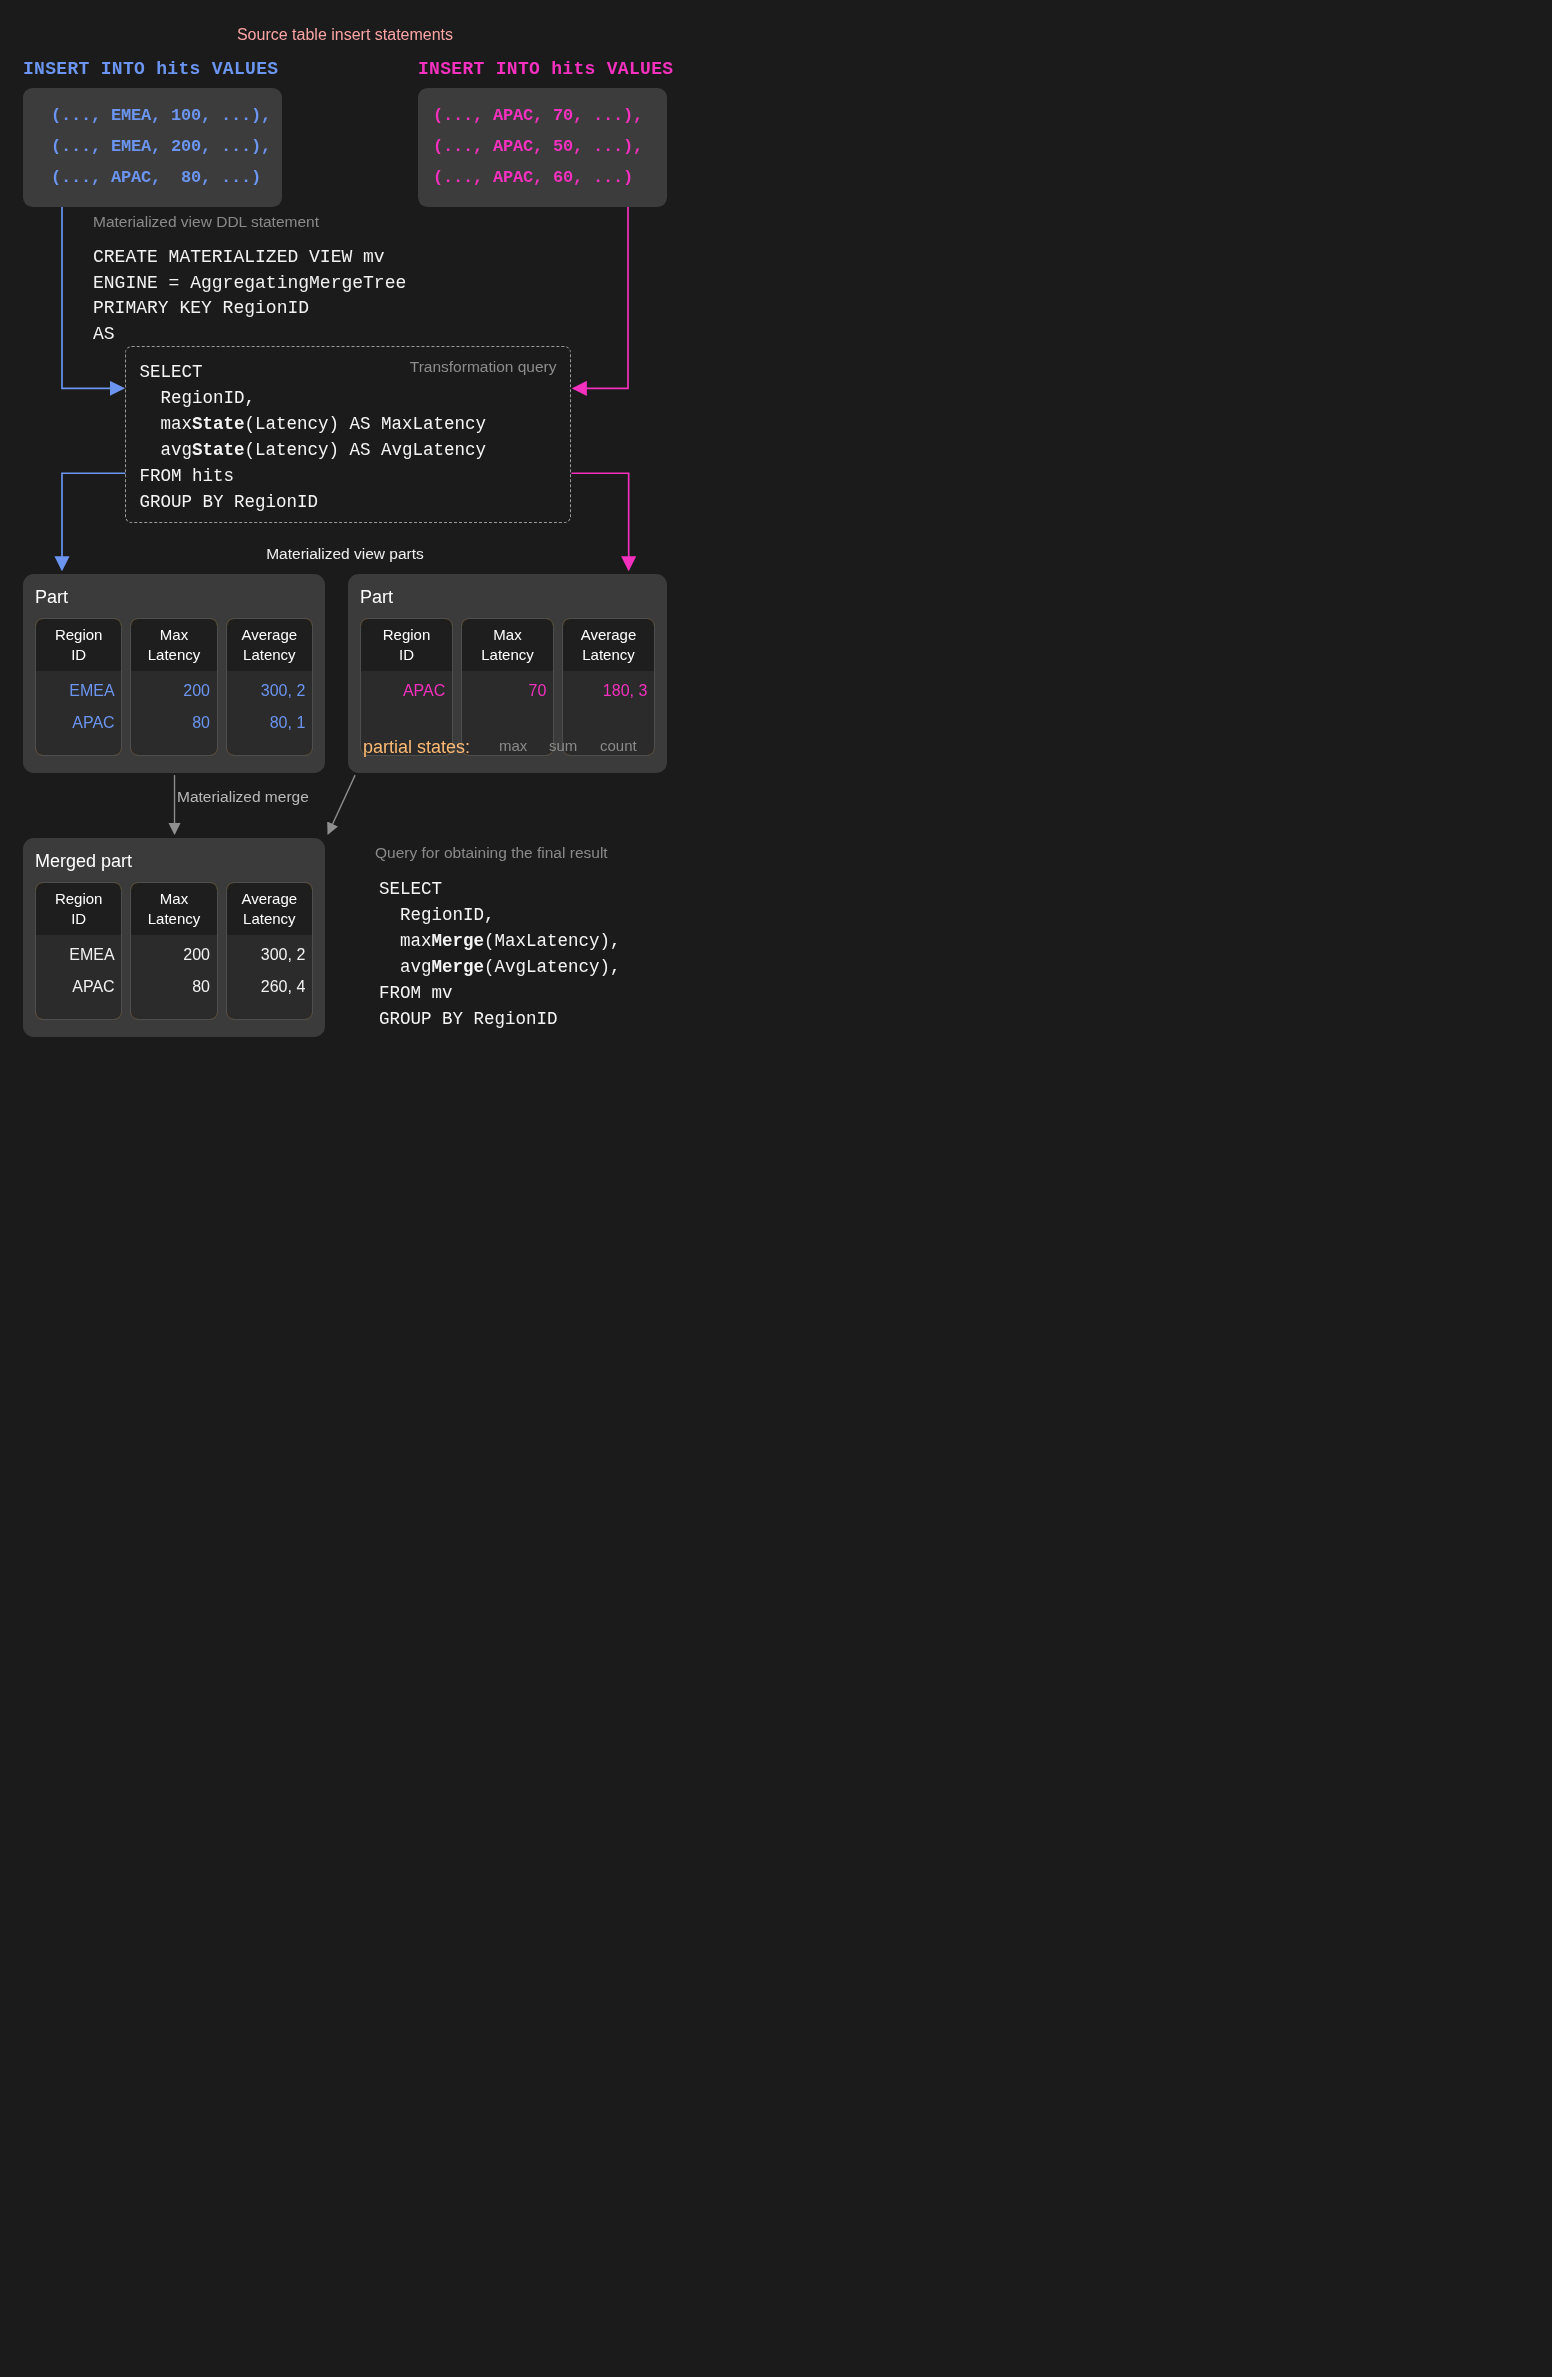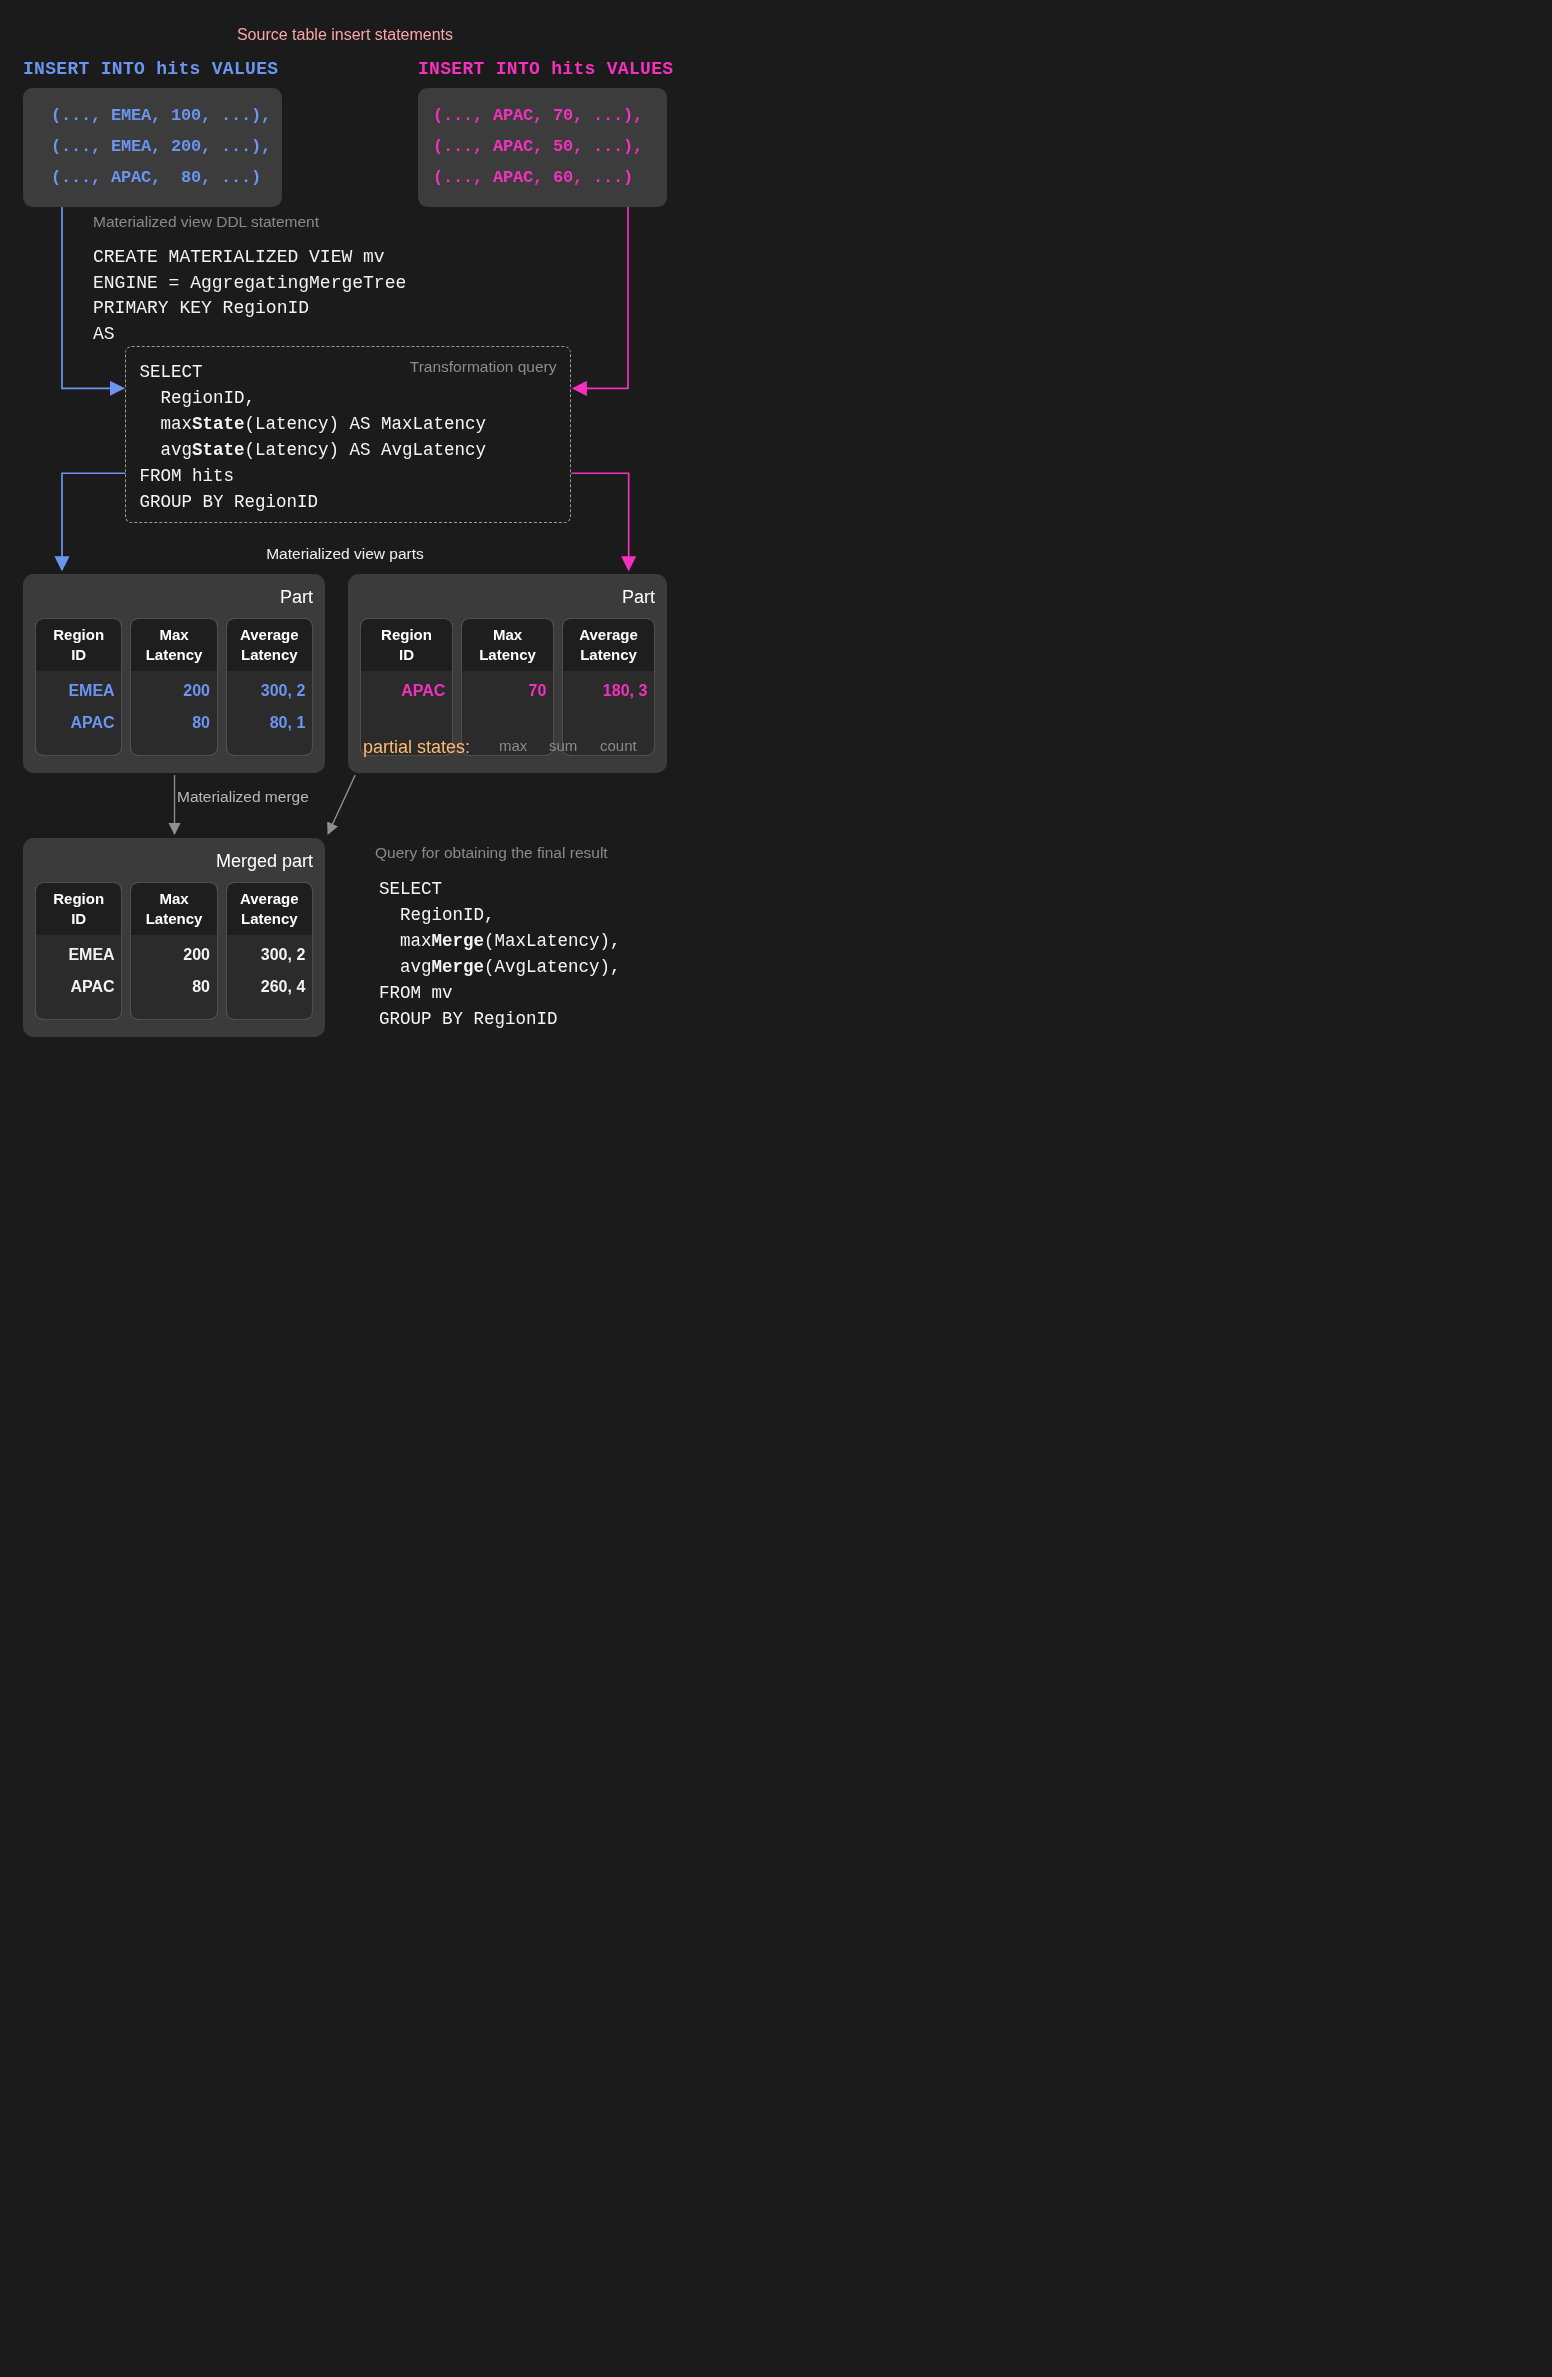--- a/index.html
+++ b/index.html
@@ -47,25 +47,25 @@
     font-family:"Liberation Sans",sans-serif;}
   #tq-code{position:absolute;left:13.5px;top:12px;font-size:17.5px;line-height:26px;white-space:pre;color:#f5f5f5;}
   #tq-code b{font-weight:700;}
 
   
   .part-box{background:#3b3b3b;border-radius:10.8px;box-sizing:border-box;padding:9.4px 12px 13.5px 12px;}
   #part-left{left:23px;top:574px;width:302px;height:199px;}
   #part-right{left:348px;top:574px;width:319px;height:199px;}
   #part-merged{left:23px;top:838px;width:302px;height:199px;}
 
-  .part-title{text-align:right;font-size:18px;color:#ffffff;margin:4px 0 9.4px 0;}
+  .part-title{text-align:left;font-size:18px;color:#ffffff;margin:4px 0 9.4px 0;}
   .cols{display:flex;gap:8px;justify-content:center;}
   .col{
-    background:#d946ef;border:0.7px solid #4e4e4e;border-radius:8px;
-    flex:1;overflow:hidden;font-weight:bold;
+    background:#a16207;border:0.7px solid #4e4e4e;border-radius:8px;
+    flex:1;overflow:hidden;
   }
   .col-head{
     background:#1e1e1e;text-align:center;padding:6px 2.7px 6.7px 2.7px;
     font-size:15px;line-height:20px;color:#ffffff;white-space:pre-line;
   }
   .col-body{background:#2b2b2b;padding:4px 6.7px 6.7px 6.7px;min-height:73px;}
   .cell{font-size:16px;line-height:32px;text-align:right;white-space:pre;}
   .blue{color:#6b95f0;}
   .pink{color:#f431be;}
 

